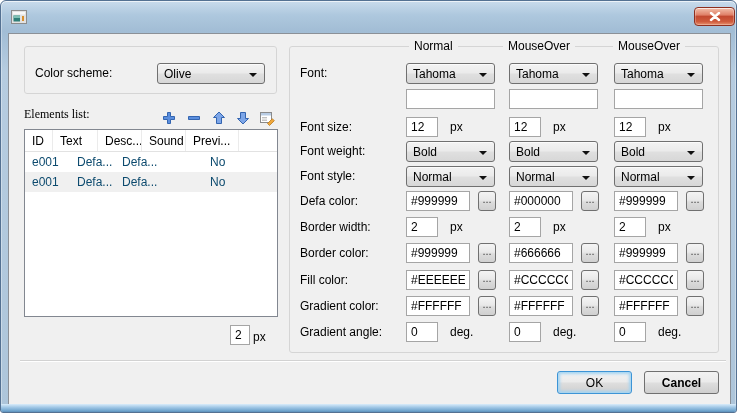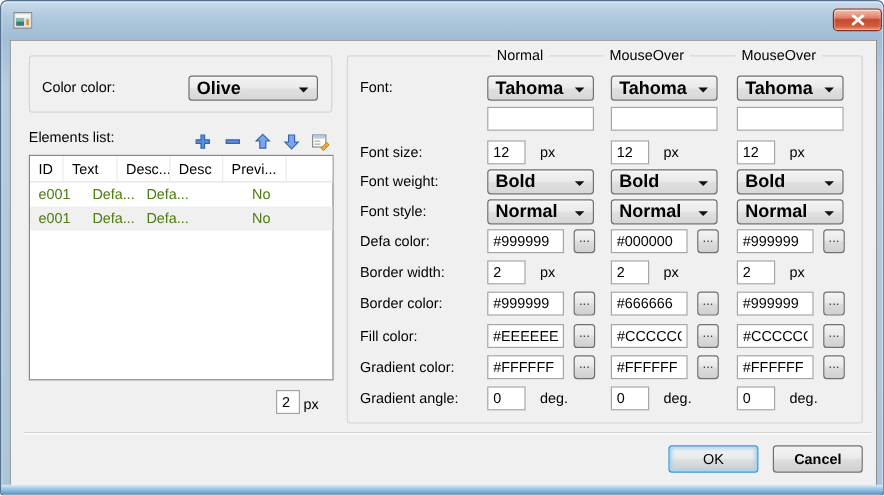--- a/index.html
+++ b/index.html
@@ -36,39 +36,39 @@
   .lbl { position:absolute; font-size:12px; color:#000; white-space:nowrap; line-height:14px; }
 
   .groupbox { position:absolute; border:1px solid #d5d5d5; border-radius:3px; }
   .gb-label { position:absolute; top:-8px; background:#f0f0f0; padding:0 5px; font-size:12px; line-height:14px; color:#000; white-space:nowrap; }
 
   .combo {
     position:absolute; height:21px; border:1px solid #707070; border-radius:3px;
     background:linear-gradient(180deg,#f3f3f3 0%,#ebebeb 45%,#dfdfdf 55%,#d7d7d7 100%);
     box-shadow:inset 0 1px 0 #fbfbfb; cursor:default;
   }
-  .combo .t { position:absolute; left:6px; top:3px; font-size:15px; line-height:14px;font-weight:bold; }
+  .combo .t { position:absolute; left:6px; top:3px; font-size:12px; line-height:14px; }
   .combo .arr { position:absolute; right:7px; top:9px; width:0; height:0;
     border-left:4px solid transparent; border-right:4px solid transparent; border-top:4px solid #111; }
 
   .txt {
     position:absolute; height:20px; border:1px solid #a5a5a5; background:#fff;
     font-size:12px; padding:0 4px; color:#000;
   }
   .dots-btn {
     position:absolute; width:18px; height:20px; border:1px solid #707070; border-radius:3px;
     background:linear-gradient(180deg,#f4f4f4 0%,#e9e9e9 45%,#dcdcdc 55%,#d0d0d0 100%);
     font-size:11px; color:#404040; text-align:center; line-height:15px; cursor:default;
   }
 
   .listview { position:absolute; background:#fff; border:1px solid #828790; }
   .lv-header { position:absolute; left:0; top:0; right:0; height:22px; background:#fff; border-bottom:1px solid #e2e2e2; display:flex; }
   .lv-hcell { padding:4px 0 0 7px; font-size:12px; color:#000; border-right:1px solid #ebebeb; overflow:hidden; white-space:nowrap; }
   .lv-row { position:absolute; left:0; right:0; height:20px; display:flex; }
-  .lv-cell { padding:3px 0 0 7px; font-size:12px; color:#4d7c0f; overflow:hidden; white-space:nowrap; }
+  .lv-cell { padding:3px 0 0 7px; font-size:12px; color:#0c4a6e; overflow:hidden; white-space:nowrap; }
 
   .toolbar-icon { position:absolute; width:16px; height:16px; cursor:default; }
 
   .separator { position:absolute; height:2px; border-top:1px solid #d2d2d2; border-bottom:1px solid #ffffff; }
 
   .btn {
     position:absolute; width:75px; height:23px; border:1px solid #707070; border-radius:3px;
     background:linear-gradient(180deg,#f2f2f2 0%,#ebebeb 45%,#dddddd 55%,#cfcfcf 100%);
     font-size:12px; color:#000; cursor:default; padding:0;
   }
@@ -90,27 +90,27 @@
     <div class="close-btn">
       <svg width="12" height="10" viewBox="0 0 12 10">
         <path d="M2 1 L10 8 M10 1 L2 8" stroke="#ffffff" stroke-width="2.4" stroke-linecap="round"></path>
       </svg>
     </div>
   </div>
 
   <div class="client">
 
     <div class="groupbox" style="left:15px;top:12px;width:253px;height:48px;"></div>
-    <span class="lbl" style="left:26px;top:32px;">Color color:</span>
+    <span class="lbl" style="left:26px;top:32px;">Color scheme:</span>
     <div class="combo" style="left:148px;top:29px;width:108px;">
       <span class="t">Olive</span>
       <span class="arr"></span>
     </div>
 
-    <span class="lbl" style="left:15px;top:73px;">Elements list:</span>
+    <span class="lbl" style="left:15px;top:73px;font-family:Liberation Serif, serif;">Elements list:</span>
 
     <svg class="toolbar-icon" style="left:152px;top:76px;" viewBox="0 0 16 16">
       <path d="M6.5 2.5h3v4h4v3h-4v4h-3v-4h-4v-3h4z" fill="#5a8ede" stroke="#3465b0"></path>
     </svg>
     <svg class="toolbar-icon" style="left:177px;top:76px;" viewBox="0 0 16 16">
       <path d="M2.5 6.5h11v3h-11z" fill="#5a8ede" stroke="#3465b0"></path>
     </svg>
     <svg class="toolbar-icon" style="left:202px;top:76px;" viewBox="0 0 16 16">
       <path d="M8 2 L13.5 7.5 H10.5 V13.5 H5.5 V7.5 H2.5 Z" fill="#7da6e8" stroke="#3465b0"></path>
     </svg>
@@ -123,21 +123,21 @@
       <rect x="3" y="7" width="5" height="1.4" fill="#c0c0c0"></rect>
       <rect x="3" y="9.5" width="5" height="1.4" fill="#c0c0c0"></rect>
       <path d="M8.5 13.5 l4.8-4.8 2 2-4.8 4.8z" fill="#f0a83c" stroke="#b97a20" stroke-width="0.8"></path>
     </svg>
 
     <div class="listview" style="left:15px;top:95px;width:254px;height:188px;">
       <div class="lv-header" id="lv-header">
           <div class="lv-hcell" style="width: 28px;">ID</div>
           <div class="lv-hcell" style="width: 45px;">Text</div>
           <div class="lv-hcell" style="width: 44px;">Desc...</div>
-          <div class="lv-hcell" style="width: 44px;">Desc</div>
+          <div class="lv-hcell" style="width: 44px;">Sound</div>
           <div class="lv-hcell" style="width: 53px;">Previ...</div>
           <div class="lv-hcell" style="width: 21px; border-right: none;"></div>
         </div>
       <div id="lv-rows">
           <div class="lv-row" style="top: 22px;">
             <div class="lv-cell" style="width: 45px;">e001</div>
             <div class="lv-cell" style="width: 45px;">Defa...</div>
             <div class="lv-cell" style="width: 44px;">Defa...</div>
             <div class="lv-cell" style="width: 44px;"></div>
             <div class="lv-cell" style="width: 53px;">No</div>

